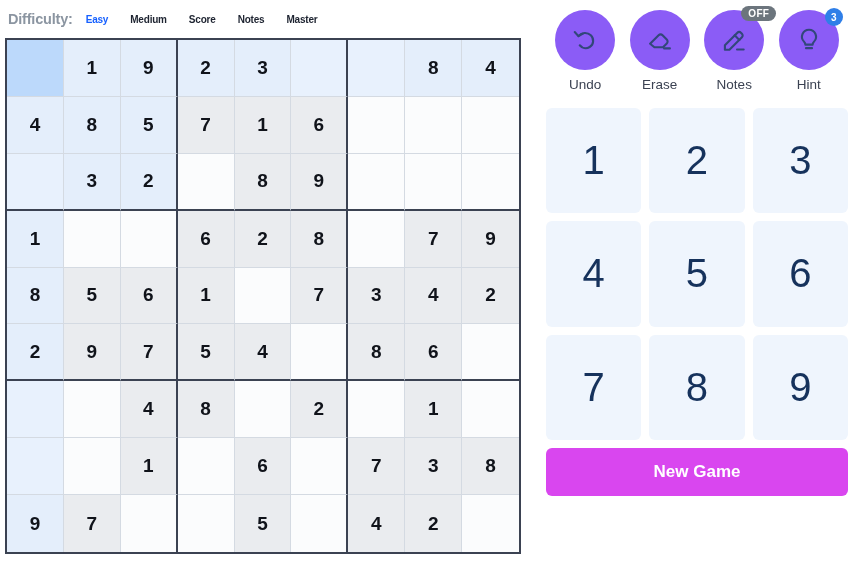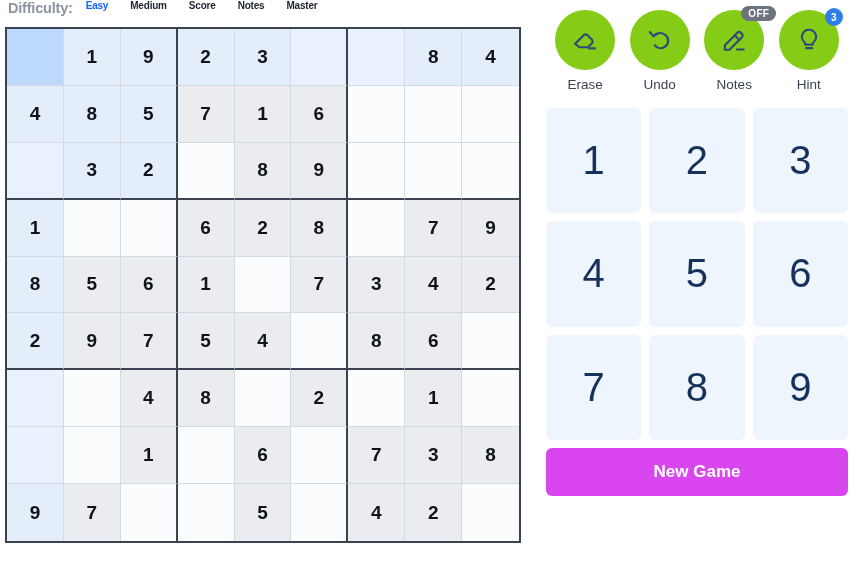--- a/index.html
+++ b/index.html
@@ -8,21 +8,21 @@
     background: #ffffff;
     font-family: "Liberation Sans", sans-serif;
     overflow: hidden;
   }
   .app { position: relative; width: 866px; height: 564px; display: flex; }
 
   
   .left-pane { width: 528px; padding: 0 0 0 5px; }
 
   .difficulty-bar {
-    height: 27px; display: flex; gap: 0px;
+    height: 38px; display: flex; align-items: center; gap: 0px;
     padding-left: 3px;
   }
   .diff-label {
     font-size: 14.5px; font-weight: bold; color: #8b95a1;
     margin-right: 13px; letter-spacing: -0.2px;
   }
   .diff-item {
     font-size: 10px; font-weight: bold; color: #1d2330;
     margin-right: 22px; cursor: pointer; letter-spacing: -0.2px;
   }
@@ -81,21 +81,21 @@
     background: #3b4252; margin: 0 1.2px; border-radius: 1px;
   }
 
   .tools {
     display: flex; justify-content: space-around;
     padding: 10px 12px 0 12px;
   }
   .tool { display: flex; flex-direction: column; align-items: center; cursor: pointer; position: relative; }
   .tool-circle {
     width: 60px; height: 60px; border-radius: 50%;
-    background: #84cc16;
+    background: #8b5cf6;
     display: flex; align-items: center; justify-content: center;
     position: relative;
   }
   .tool-label {
     margin-top: 7px; font-size: 13.5px; color: #3b4252; font-weight: normal;
   }
   .badge {
     position: absolute; font-size: 10px; font-weight: bold;
     color: #ffffff; border-radius: 10px;
     display: flex; align-items: center; justify-content: center;
@@ -235,36 +235,36 @@
       </div>
   </div>
 
   <div class="right-pane">
 
 
     <div class="tools">
 
       <div class="tool">
         <div class="tool-circle">
+          <svg width="28" height="28" viewBox="0 0 24 24" fill="none" stroke="#32477a" stroke-width="1.8" stroke-linecap="round">
+            <path d="M6.5 8.5 C9 5.5 14 5 17 8 C20 11 19.5 16 16 18 C13 19.8 9.5 19 7.5 16.5"></path>
+            <polyline points="3.2,5.2 6.4,8.7 10.2,6.6" fill="none"></polyline>
+          </svg>
+        </div>
+        <div class="tool-label">Undo</div>
+      </div>
+
+      <div class="tool">
+        <div class="tool-circle">
           <svg width="28" height="28" viewBox="0 0 24 24" fill="none" stroke="#32477a" stroke-width="1.8" stroke-linecap="round" stroke-linejoin="round">
             <path d="M3.5 15.2 L10.8 7.9 a2.4 2.4 0 0 1 3.4 0 l3.6 3.6 a2.4 2.4 0 0 1 0 3.4 L14.6 18.2 H7.2 Z"></path>
             <line x1="15.5" y1="19.2" x2="20.5" y2="19.2"></line>
           </svg>
         </div>
         <div class="tool-label">Erase</div>
-      </div>
-
-      <div class="tool">
-        <div class="tool-circle">
-          <svg width="28" height="28" viewBox="0 0 24 24" fill="none" stroke="#32477a" stroke-width="1.8" stroke-linecap="round">
-            <path d="M6.5 8.5 C9 5.5 14 5 17 8 C20 11 19.5 16 16 18 C13 19.8 9.5 19 7.5 16.5"></path>
-            <polyline points="3.2,5.2 6.4,8.7 10.2,6.6" fill="none"></polyline>
-          </svg>
-        </div>
-        <div class="tool-label">Undo</div>
       </div>
 
       <div class="tool">
         <div class="tool-circle">
           <svg width="28" height="28" viewBox="0 0 24 24" fill="none" stroke="#32477a" stroke-width="1.8" stroke-linecap="round" stroke-linejoin="round">
             <path d="M4.2 16.4 L14.9 5.7 a2.1 2.1 0 0 1 3 0 l0.9 0.9 a2.1 2.1 0 0 1 0 3 L8.1 20.3 H4.2 Z"></path>
             <line x1="12.6" y1="7.9" x2="16.6" y2="11.9"></line>
             <line x1="14.6" y1="20.2" x2="20.3" y2="20.2"></line>
           </svg>
           <span class="badge off">OFF</span>

